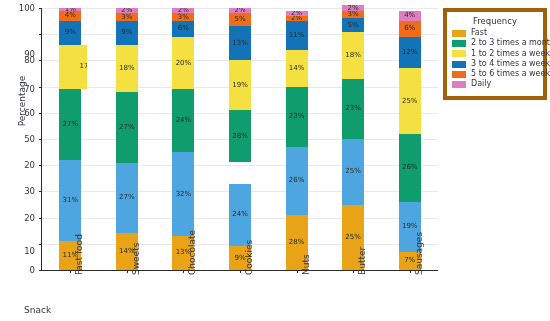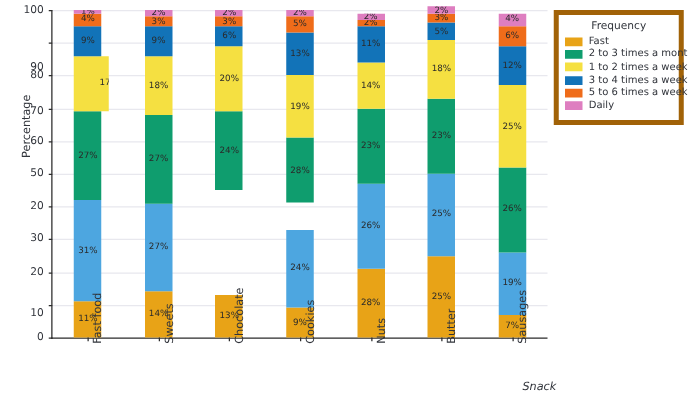--- a/index.html
+++ b/index.html
@@ -29,27 +29,26 @@
     font-size: 9px;
     color: #31343b;
     transform: rotate(-90deg);
     transform-origin: center center;
     white-space: nowrap;
   }
 
   
   .x-axis-title {
     position: absolute;
-    left: 45px;
+    left: 24px;
     width: 400px;
     top: 305px;
-    text-align: right;
+    text-align: left;
     font-size: 9px;
     color: #31343b;
-    font-style: italic;
   }
 
   
   .plot-area {
     position: absolute;
     left: 41px;
     top: 8px;
     width: 396px;
     height: 262px;
     border-left: 1px solid #2b2b2b;
@@ -263,20 +262,23 @@
             </div>
           </div>
         </div>
         <div class="xtick-mark" style="left: 84.8571px;"></div>
         <div class="xtick-label" style="left: 88.8571px; top: 267px;">Sweets</div>
         <div class="bar-group" style="left: 130.429px; width: 22px;">
           <div class="bar">
             <div class="seg" style="top: 227.94px; height: 34.06px; background: rgb(232, 163, 23);">
               <span class="seg-label">13%</span>
             </div>
+            <div class="seg" style="top: 144.1px; height: 83.84px; background: rgb(77, 166, 224);">
+              <span class="seg-label">32%</span>
+            </div>
             <div class="seg" style="top: 81.22px; height: 62.88px; background: rgb(15, 157, 110);">
               <span class="seg-label">24%</span>
             </div>
             <div class="seg" style="top: 28.82px; height: 52.4px; background: rgb(245, 224, 65);">
               <span class="seg-label">20%</span>
             </div>
             <div class="seg" style="top: 13.1px; height: 15.72px; background: rgb(18, 115, 184);">
               <span class="seg-label">6%</span>
             </div>
             <div class="seg" style="top: 5.24px; height: 7.86px; background: rgb(239, 108, 26);">

